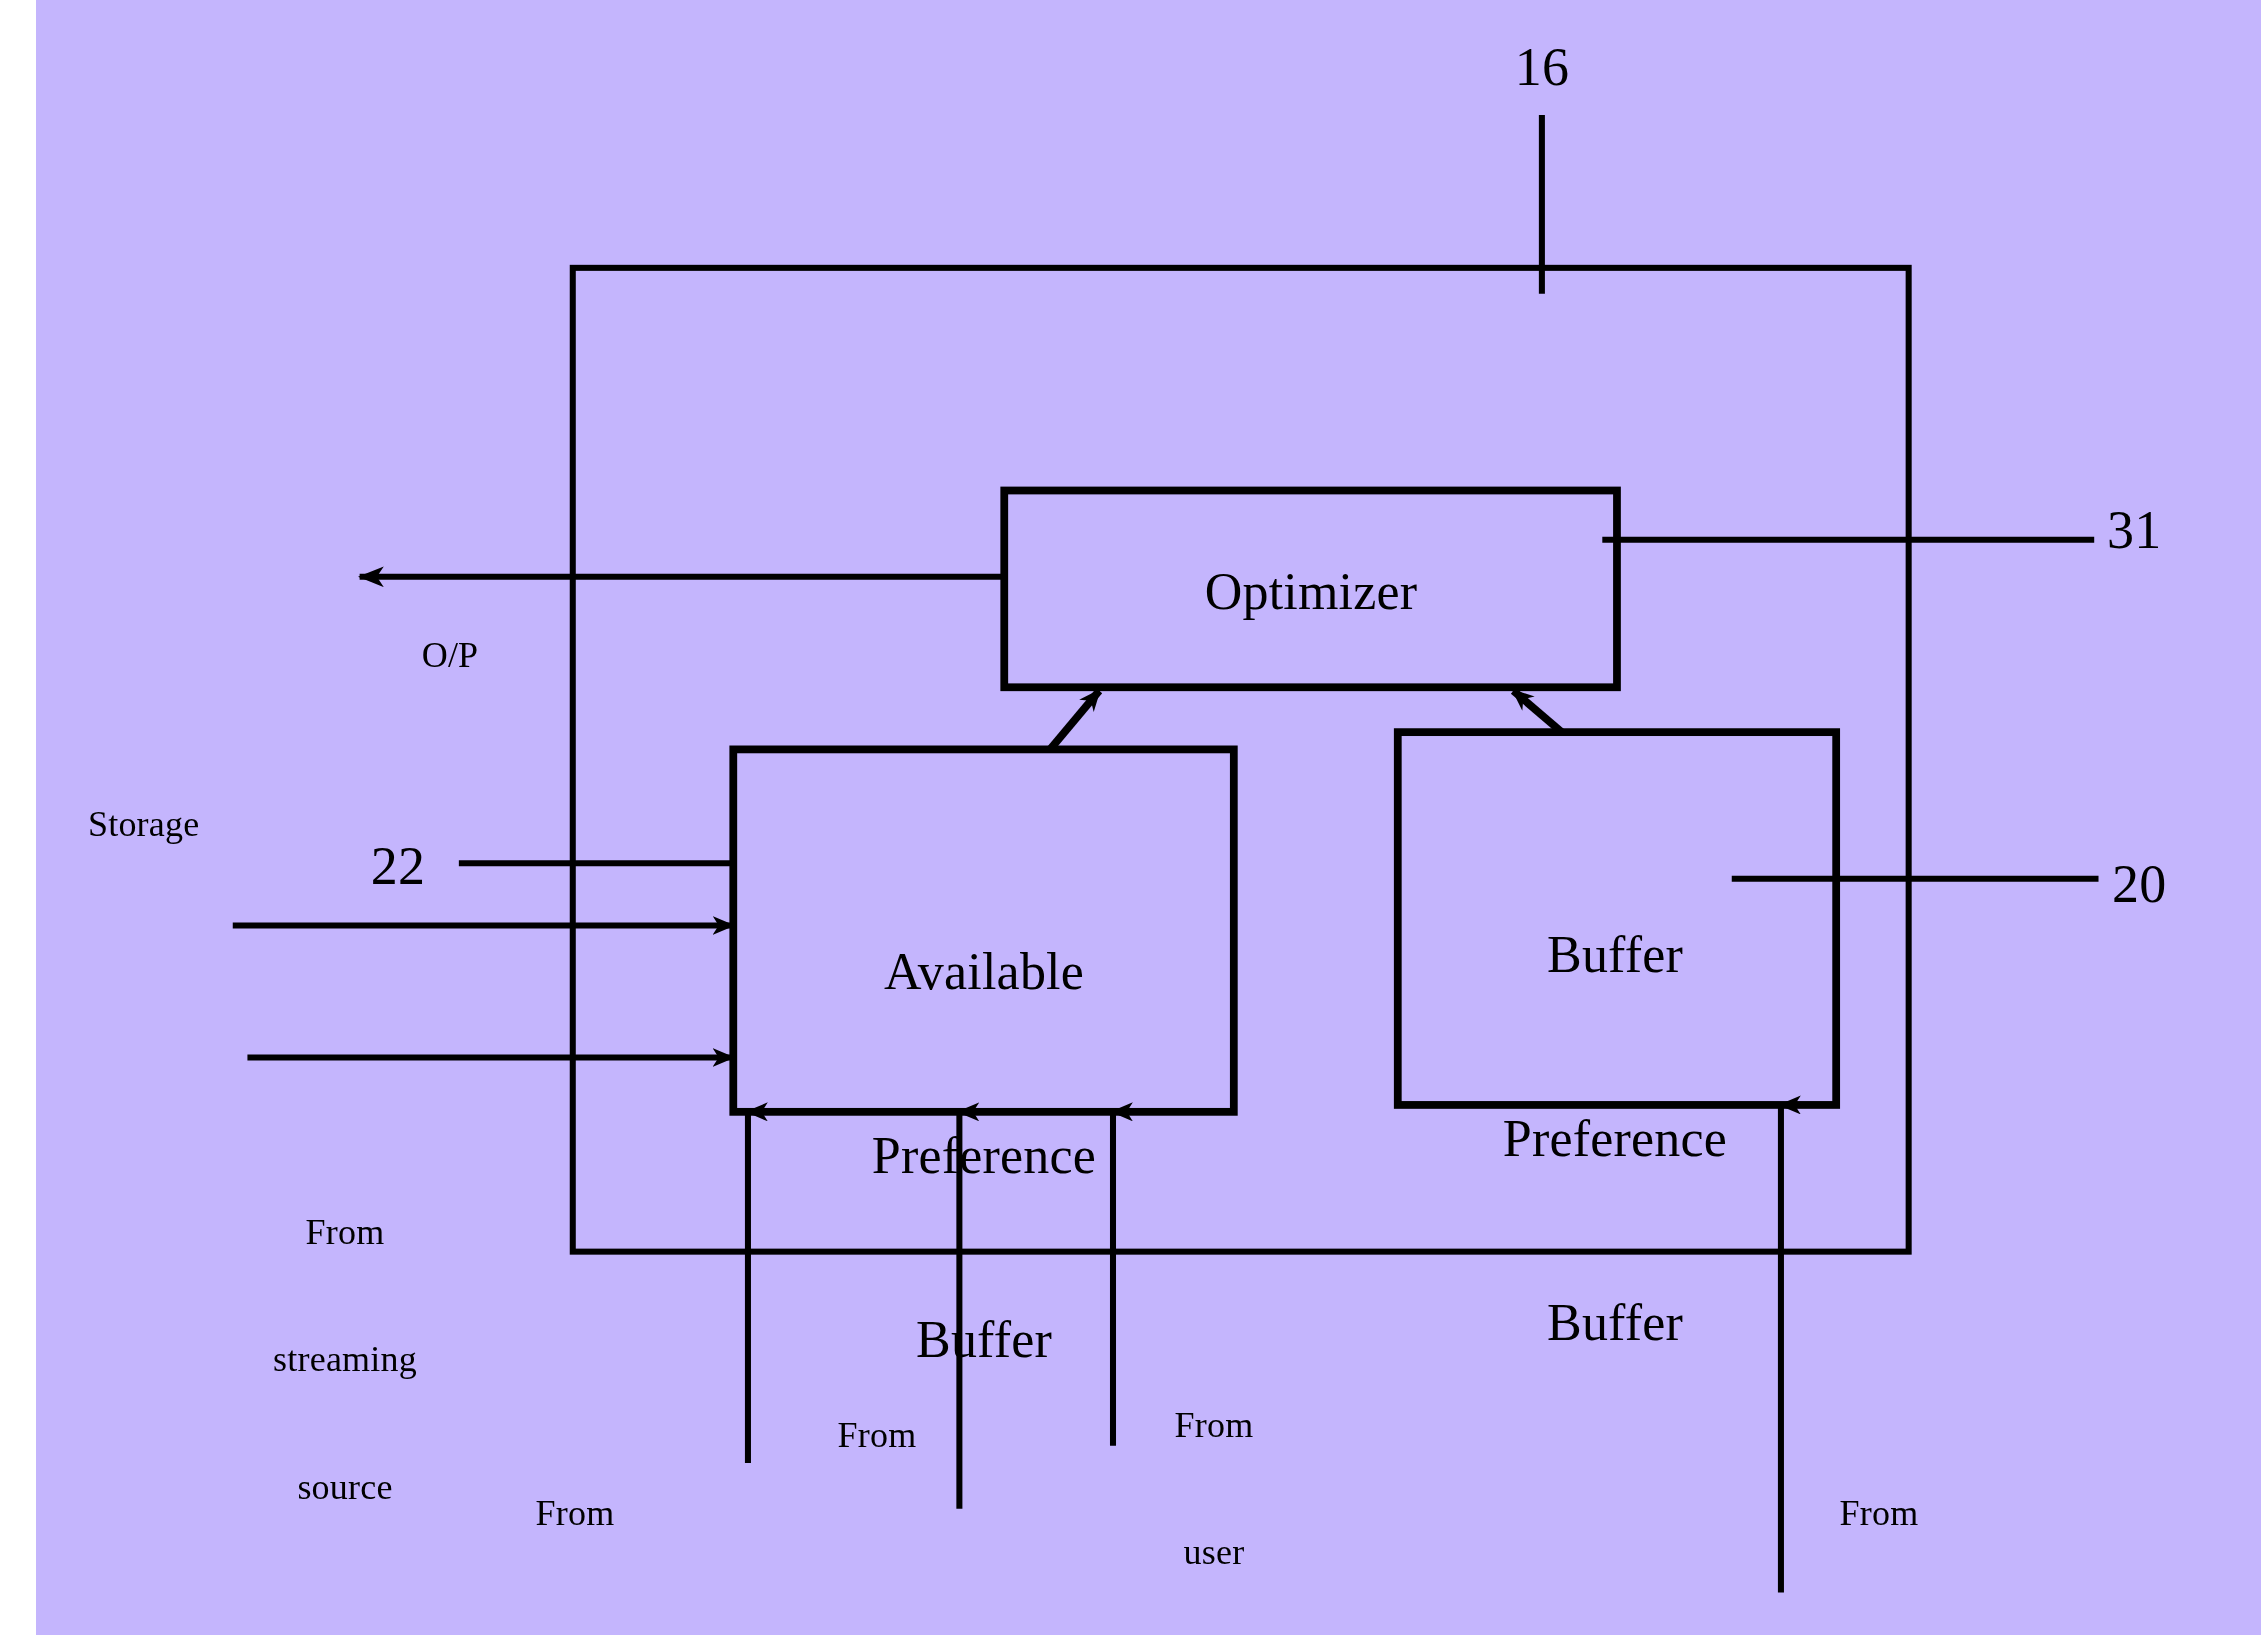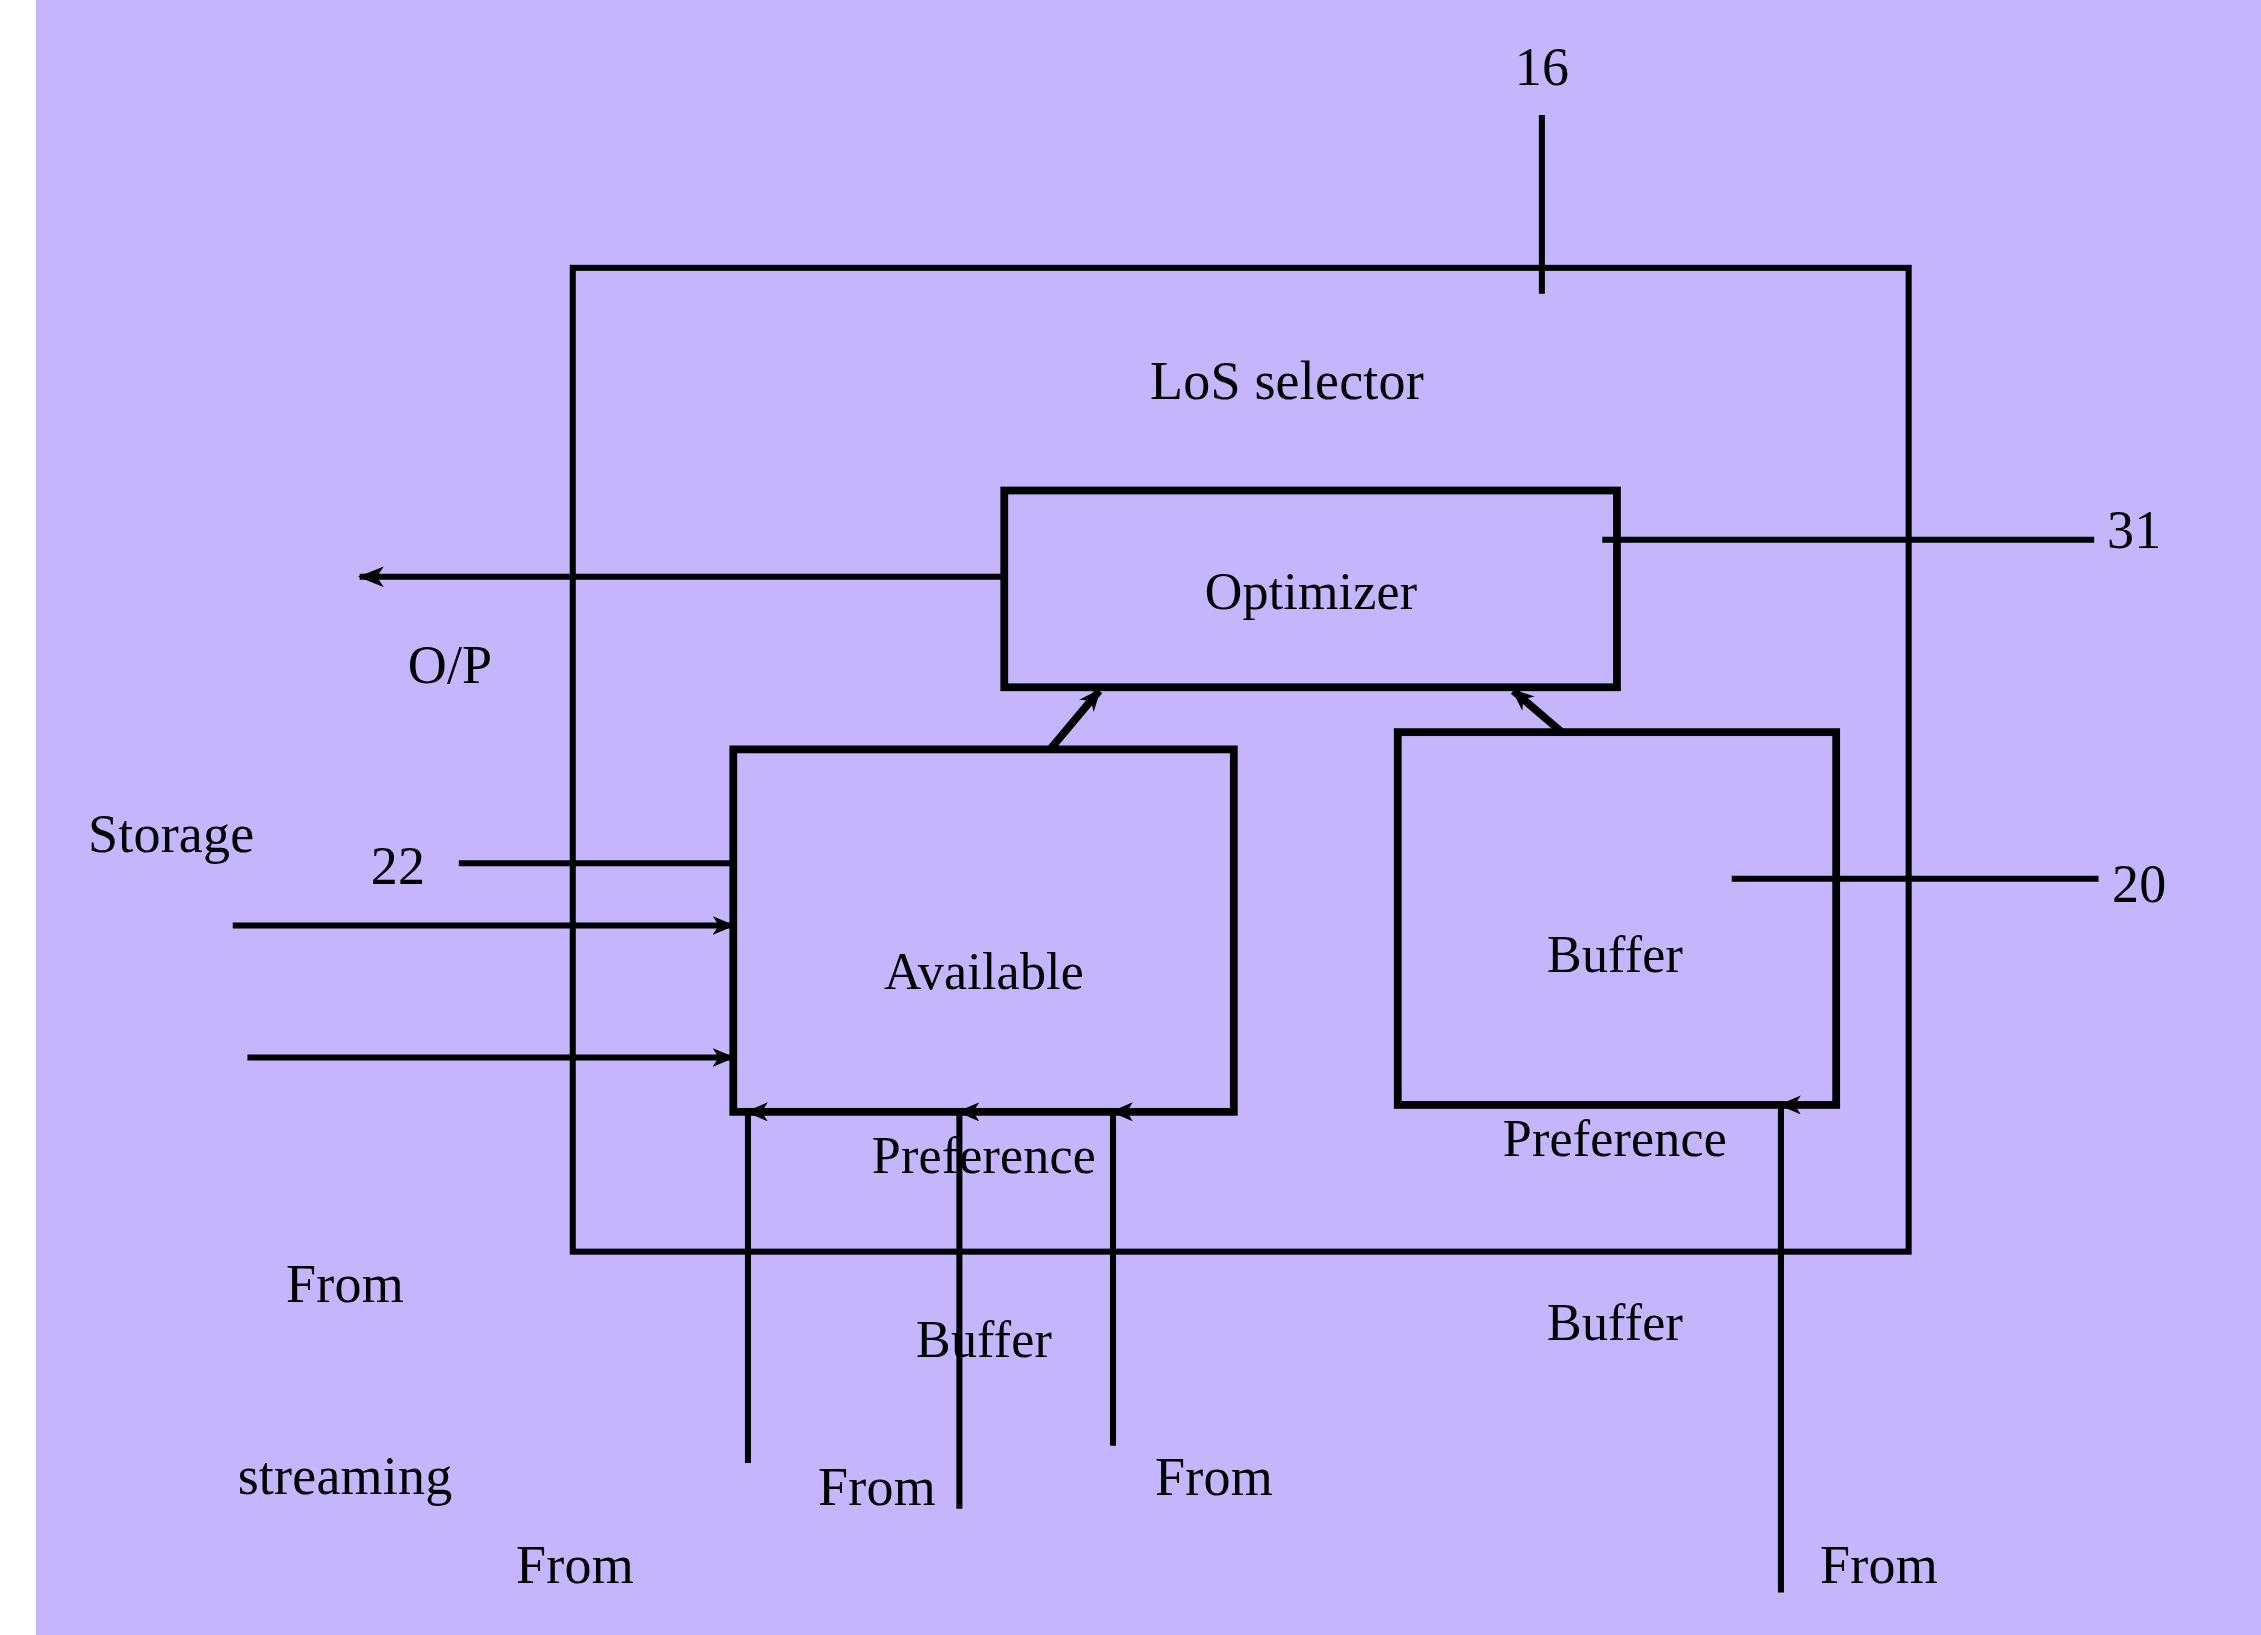--- a/index.html
+++ b/index.html
@@ -30,21 +30,21 @@
     color: #000000;
     font-family: "Liberation Serif", "DejaVu Serif", serif;
     white-space: pre;
     line-height: 1.18;
     letter-spacing: 0.2px;
   }
   .lbl.ctr { transform: translateX(-50%); text-align: center; }
   .t-ref     { font-size: 54px; }
   .t-box     { font-size: 52px; }
   .t-title   { font-size: 54px; }
-  .t-ext     { font-size: 54px; }
+  .t-ext     { font-size: 36px; }
 </style>
 </head>
 <body>
 
 <div id="figure">
 
   <svg viewBox="0 0 2620 1895" xmlns="http://www.w3.org/2000/svg">
     <defs>
       <marker id="arrowUp" markerWidth="22" markerHeight="26" refX="11" refY="3" orient="auto-start-reverse" markerUnits="userSpaceOnUse">
         <path d="M11,0 L22,26 L11,19 L0,26 Z" fill="#000"></path>
@@ -87,21 +87,20 @@
 
     <line x1="825" y1="1695" x2="825" y2="1288" stroke="#000" stroke-width="7" marker-end="url(#arrowUp)"></line>
     <line x1="1070" y1="1748" x2="1070" y2="1288" stroke="#000" stroke-width="7" marker-end="url(#arrowUp)"></line>
     <line x1="1248" y1="1675" x2="1248" y2="1288" stroke="#000" stroke-width="7" marker-end="url(#arrowUp)"></line>
 
     <line x1="2022" y1="1845" x2="2022" y2="1280" stroke="#000" stroke-width="7" marker-end="url(#arrowUp)"></line>
   </svg>
 
   <div class="lbl t-ref ctr" style="left:1506px; top:36px;">16</div>
 
-  <div class="lbl t-title ctr" style="left:1251px; top:350px;">LoS selector</div>
 
   <div class="lbl t-box ctr" style="left:1275px; top:561px;">Optimizer</div>
 
   <div class="lbl t-ref" style="left:2071px; top:499px;">31</div>
 
   <div class="lbl t-ext ctr" style="left:414px; top:634px;">O/P</div>
 
   <div class="lbl t-ext" style="left:52px; top:803px;">Storage</div>
 
   <div class="lbl t-ref ctr" style="left:362px; top:835px;">22</div>

